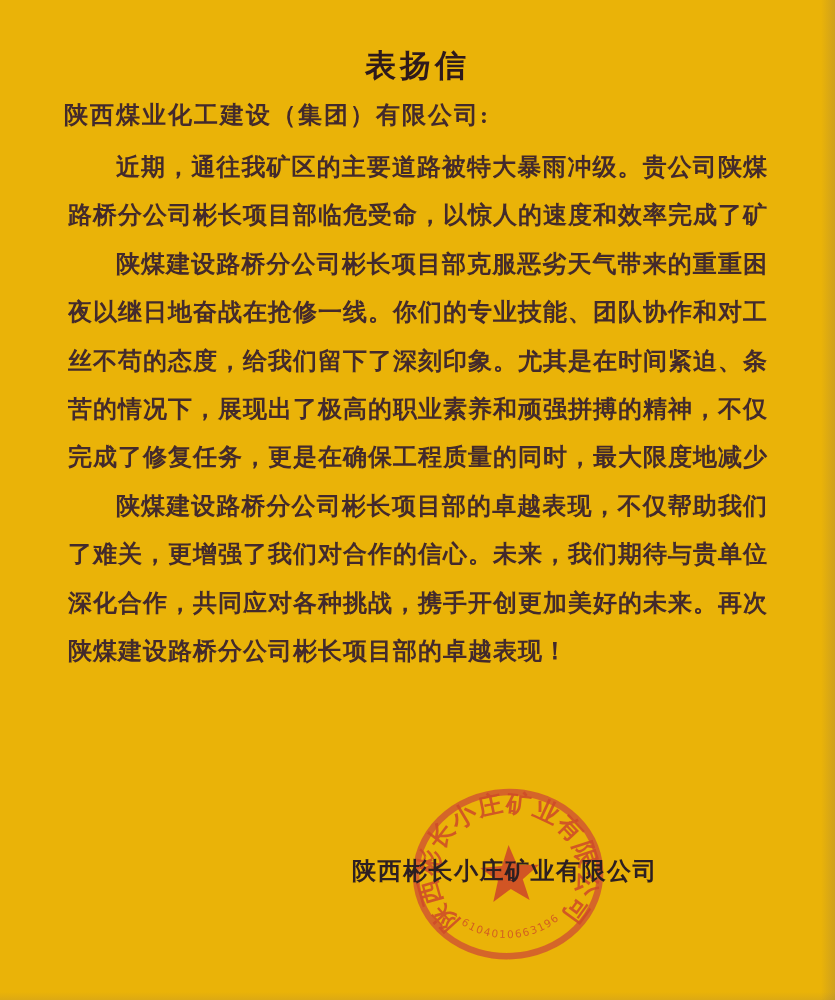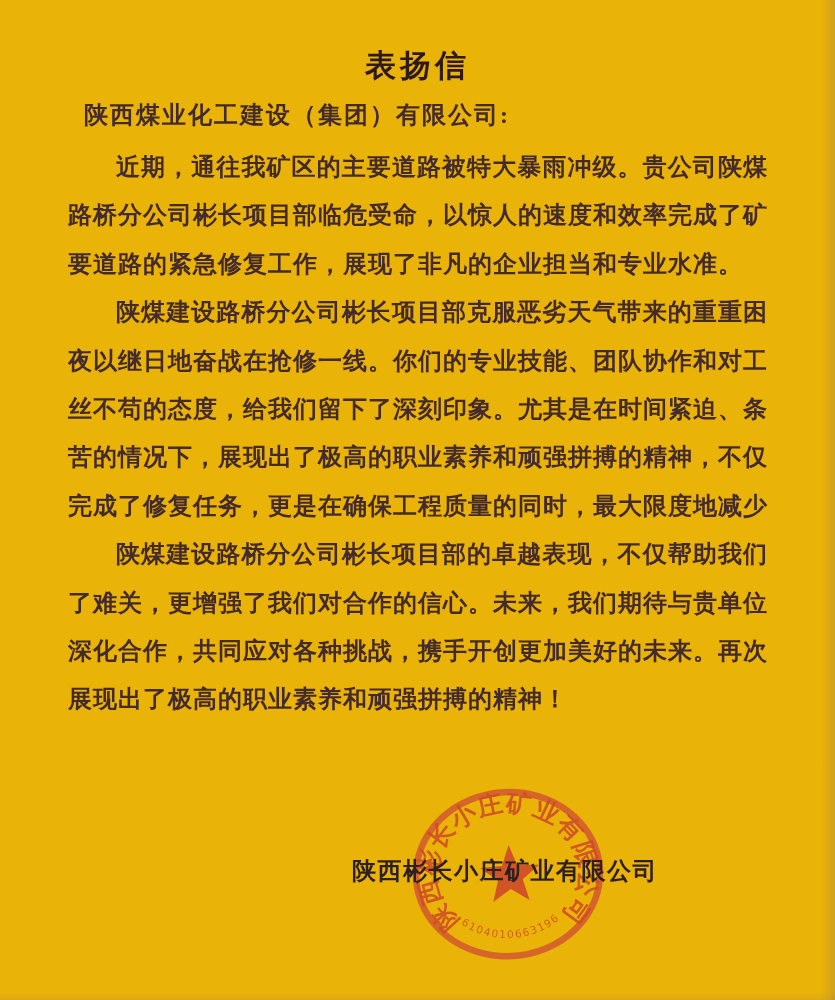--- a/index.html
+++ b/index.html
@@ -22,21 +22,21 @@
     background: linear-gradient(to bottom, rgba(233,152,154,0), rgba(120,100,105,0.12));
     pointer-events:none;
   }
   .title {
     position:absolute; top:45px; left:0; width:835px;
     text-align:center;
     font-size:31px; font-weight:bold; letter-spacing:4px;
     color:#2e1a1c;
   }
   .salutation {
-    position:absolute; top:91px; left:84px; width:700px;
+    position:absolute; top:91px; left:64px; width:700px;
     font-size:24px; line-height:48px; letter-spacing:2px;
     color:#432a2c; font-weight:bold;
   }
   .body-block {
     position:absolute; top:143px; left:68px; width:700px;
     font-size:24px; line-height:48.4px; letter-spacing:1px;
     color:#432a2c; font-weight:bold;
   }
   .line {
     text-align: justify;
@@ -63,30 +63,29 @@
   <div class="edge-right"></div>
   <div class="edge-bottom"></div>
 
   <div class="title">表扬信</div>
 
   <div class="salutation">陕西煤业化工建设（集团）有限公司:</div>
 
   <div class="body-block" id="body-block">
       <div class="line indent">近期，通往我矿区的主要道路被特大暴雨冲级。贵公司陕煤建设</div>
       <div class="line">路桥分公司彬长项目部临危受命，以惊人的速度和效率完成了矿区主</div>
-      <div class="line para-last">要道路的紧急修复工作，展现了非凡的企业担当和专业水准。</div>
       <div class="line indent">陕煤建设路桥分公司彬长项目部克服恶劣天气带来的重重困难，</div>
       <div class="line">夜以继日地奋战在抢修一线。你们的专业技能、团队协作和对工作一</div>
       <div class="line">丝不苟的态度，给我们留下了深刻印象。尤其是在时间紧迫、条件艰</div>
       <div class="line">苦的情况下，展现出了极高的职业素养和顽强拼搏的精神，不仅提前</div>
       <div class="line">完成了修复任务，更是在确保工程质量的同时，最大限度地减少了对</div>
       <div class="line indent">陕煤建设路桥分公司彬长项目部的卓越表现，不仅帮助我们渡过</div>
       <div class="line">了难关，更增强了我们对合作的信心。未来，我们期待与贵单位继续</div>
       <div class="line">深化合作，共同应对各种挑战，携手开创更加美好的未来。再次对贵</div>
-      <div class="line para-last">展现出了极高的职业素养和顽强拼搏的精神！</div>
+      <div class="line para-last">陕煤建设路桥分公司彬长项目部的卓越表现！</div>
     </div>
 
   <svg class="seal" viewBox="0 0 220 190" xmlns="http://www.w3.org/2000/svg">
     <g opacity="0.85">
       <ellipse cx="108" cy="96" rx="92" ry="82" fill="none" stroke="#cc4039" stroke-width="6.5" opacity="0.8"></ellipse>
       <defs>
         <path id="arcTop" d="M 57.1 139.8 A 72 62 0 1 1 158.9 139.8" fill="none"></path>
         <path id="arcBottom" d="M 47.4 132.7 A 74 64 0 0 0 168.6 132.7" fill="none"></path>
       </defs>
       <text font-size="25" fill="#c9392f" opacity="0.88" font-weight="bold" font-family="Liberation Serif, DejaVu Serif, serif">

